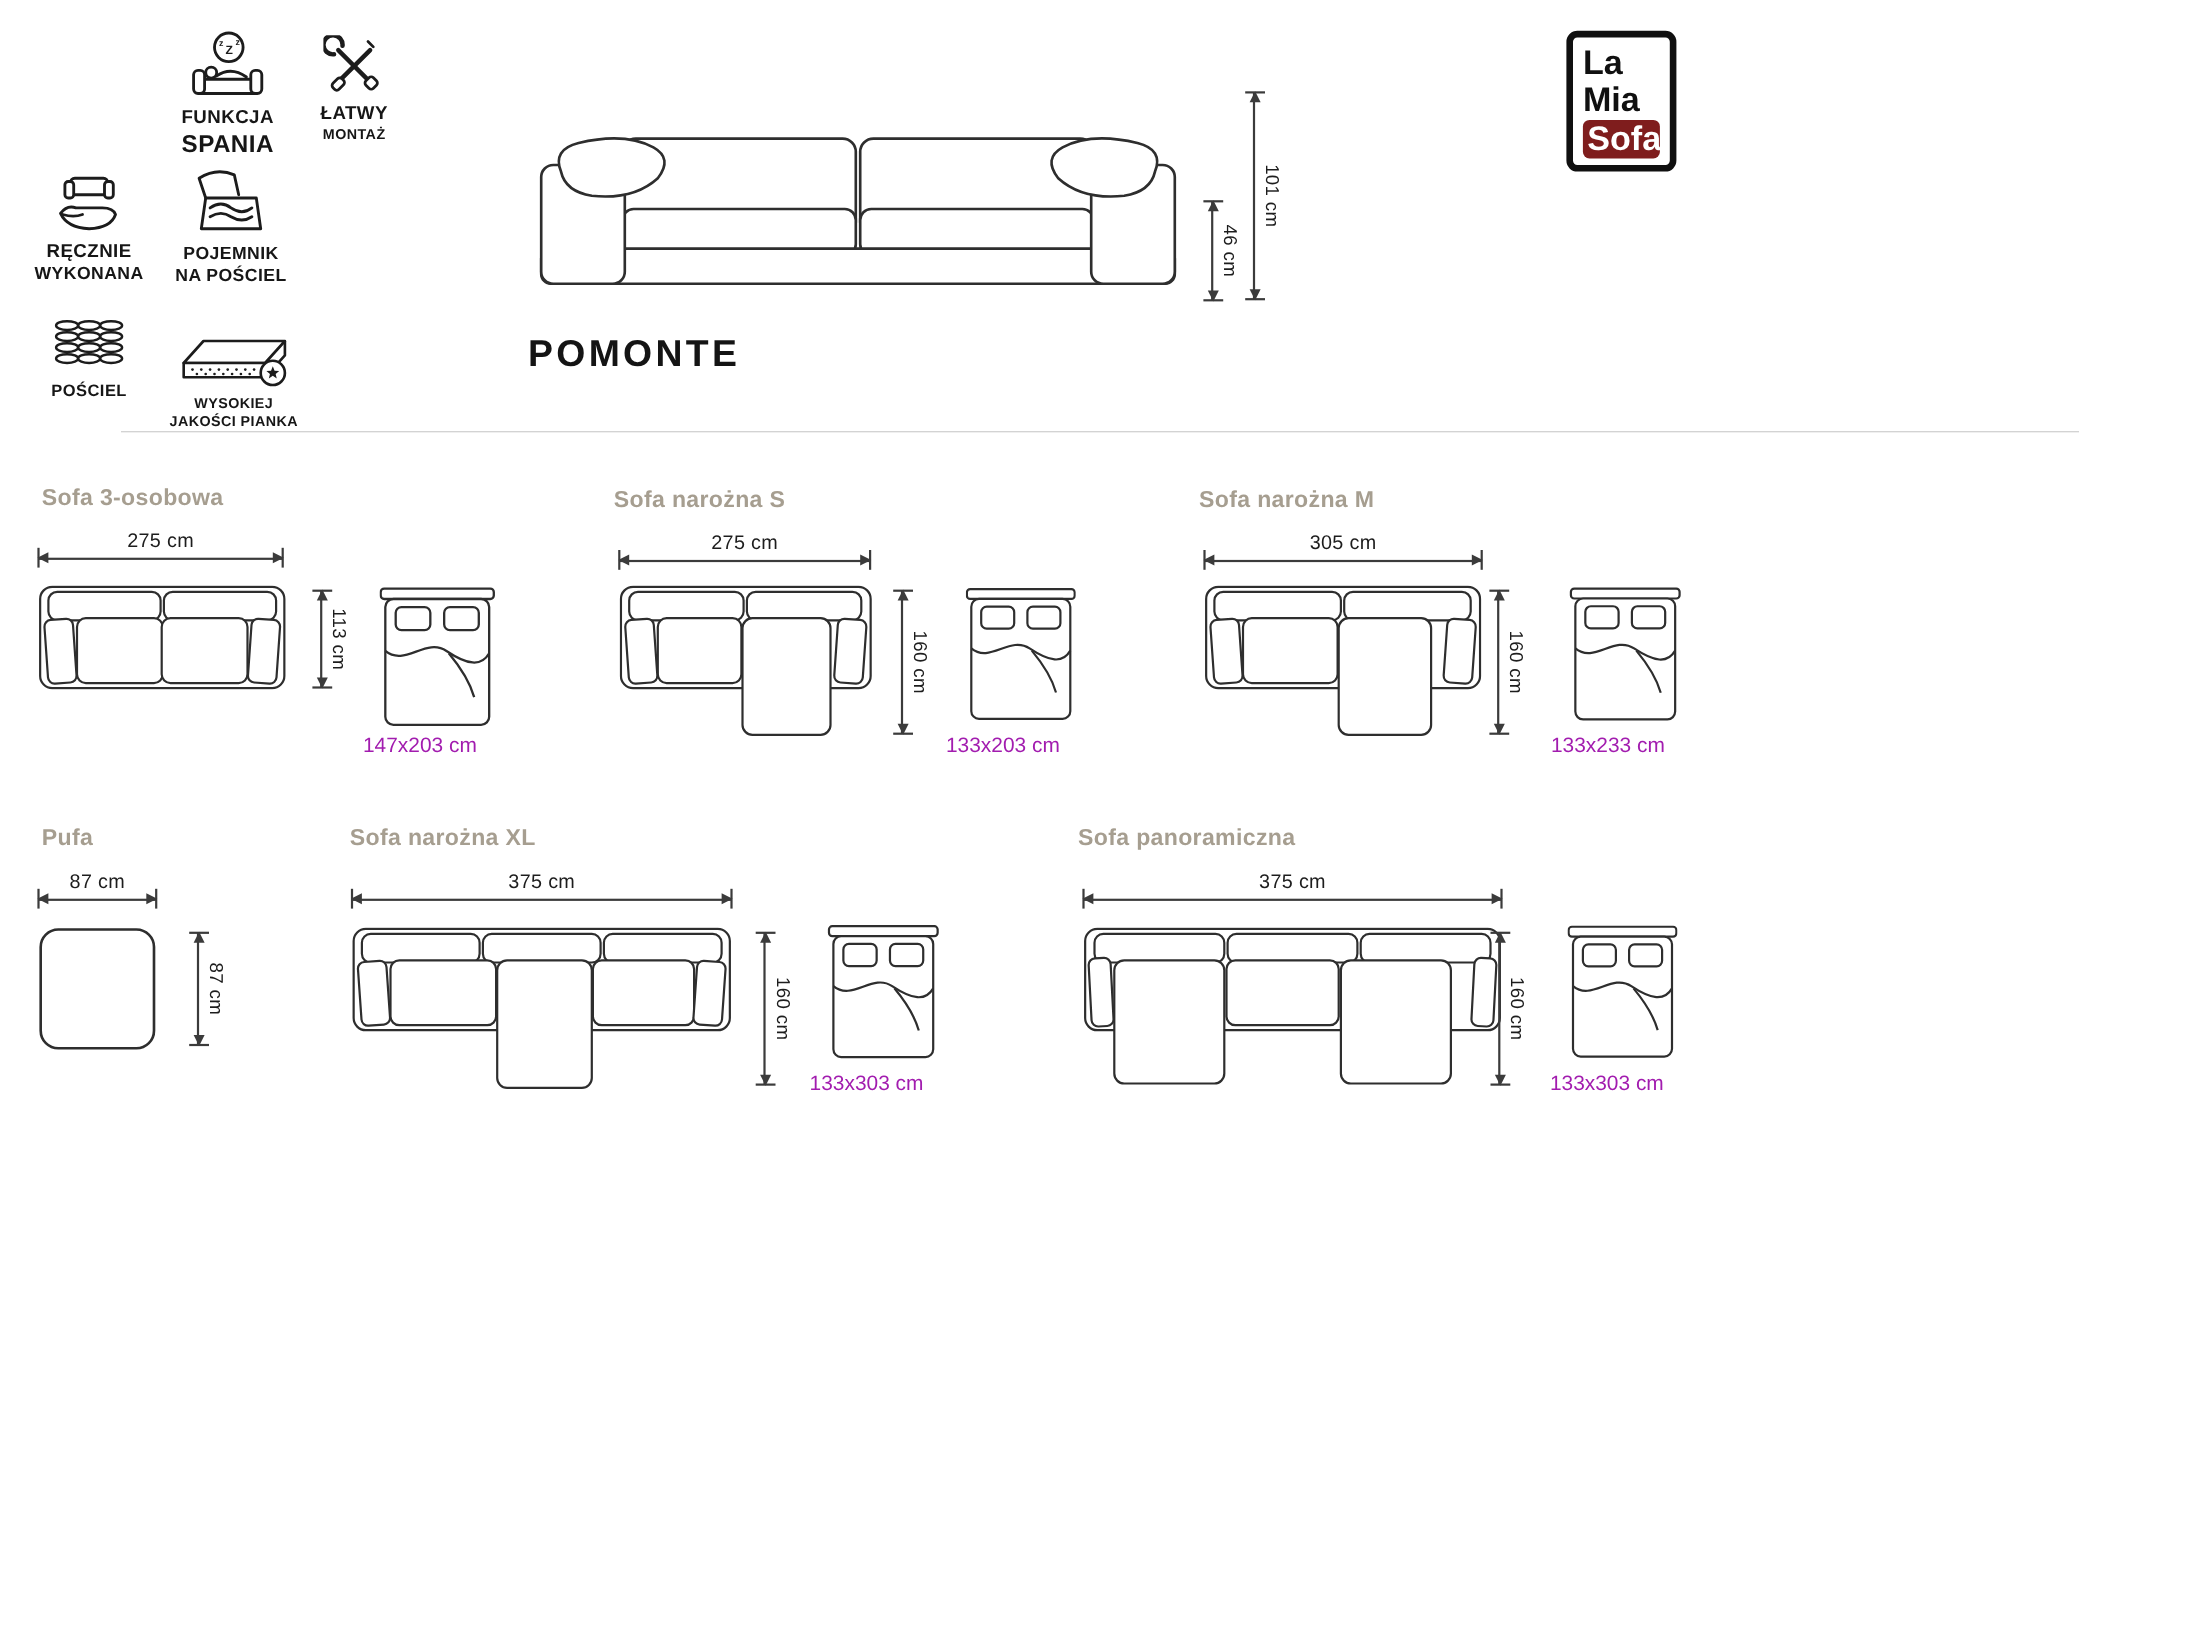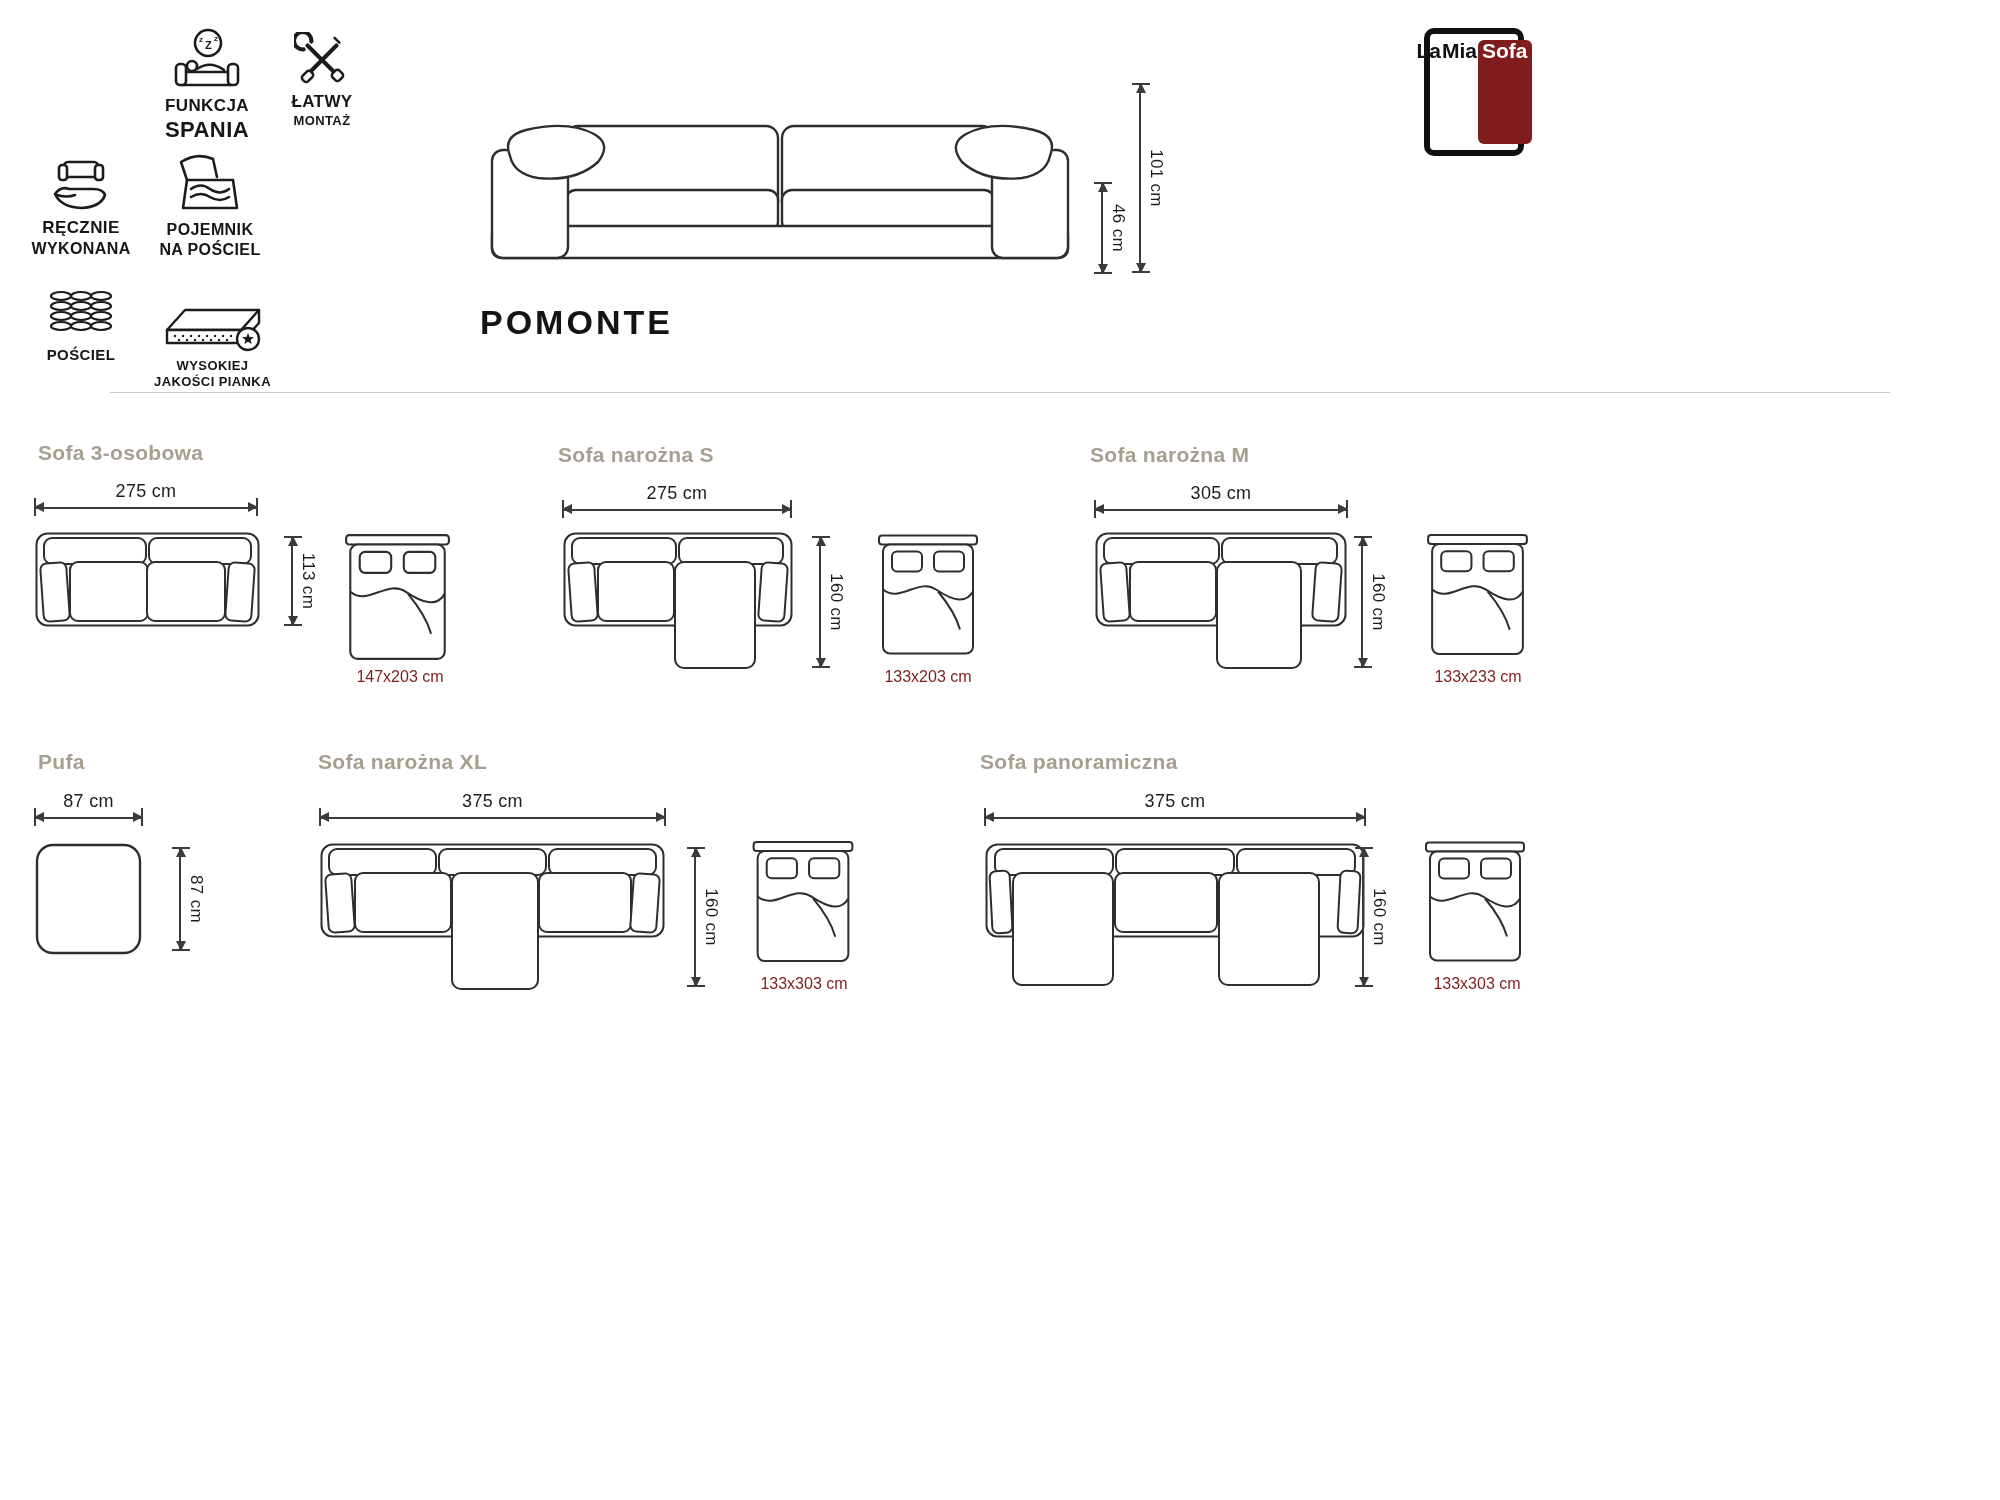--- a/index.html
+++ b/index.html
@@ -16,28 +16,28 @@
   .dim{position:absolute;height:0}
   .dim .dlabel{position:absolute;left:0;right:0;bottom:6px;text-align:center;font-size:18px;color:#1d1d1d;white-space:nowrap;letter-spacing:.3px}
   .dim .dline{position:absolute;left:0;right:0;top:-1px;height:2px;background:#3b3b3b}
   .dim .dline::before{content:"";position:absolute;left:-1px;top:-5px;border-top:5px solid transparent;border-bottom:5px solid transparent;border-right:10px solid #3b3b3b}
   .dim .dline::after{content:"";position:absolute;right:-1px;top:-5px;border-top:5px solid transparent;border-bottom:5px solid transparent;border-left:10px solid #3b3b3b}
   .dim.v{transform:rotate(90deg);transform-origin:0 0}
   .tk-l,.tk-r{position:absolute;top:-9px;width:2px;height:18px;background:#3b3b3b}
   .tk-l{left:-1px}.tk-r{right:-1px}
 
   .vtitle{position:absolute;font-size:21px;font-weight:600;color:#a69e90;letter-spacing:.3px}
-  .bedlabel{position:absolute;text-align:center;font-size:16px;color:#7f1d1d}
+  .bedlabel{position:absolute;text-align:left;font-size:19px;color:#a21caf}
 
   .ptitle{position:absolute;font-size:34px;font-weight:700;letter-spacing:3px;color:#141414}
   .divider{position:absolute;height:1px;background:#c9c9c9}
 
-  .logo{position:absolute;display:flex;justify-content:center;gap:1px;
+  .logo{position:absolute;display:flex;flex-direction:column;justify-content:center;gap:1px;
         border:6px solid #101010;border-radius:10px;background:#fff;padding:6px 9px;
-        font-weight:800;font-size:21px;line-height:1.08;color:#101010}
+        font-weight:800;font-size:31px;line-height:1.08;color:#101010}
   .logo .inv{background:#7f1d1d;color:#fff;border-radius:6px;padding:0 4px 2px 4px;display:inline-block;width:100%}
 </style>
 </head>
 <body>
 
 <div class="canvas">
 
 
   <div class="feature" style="left:148px;top:28px;width:118px">
     <svg width="70" height="64" viewBox="0 0 70 64">

